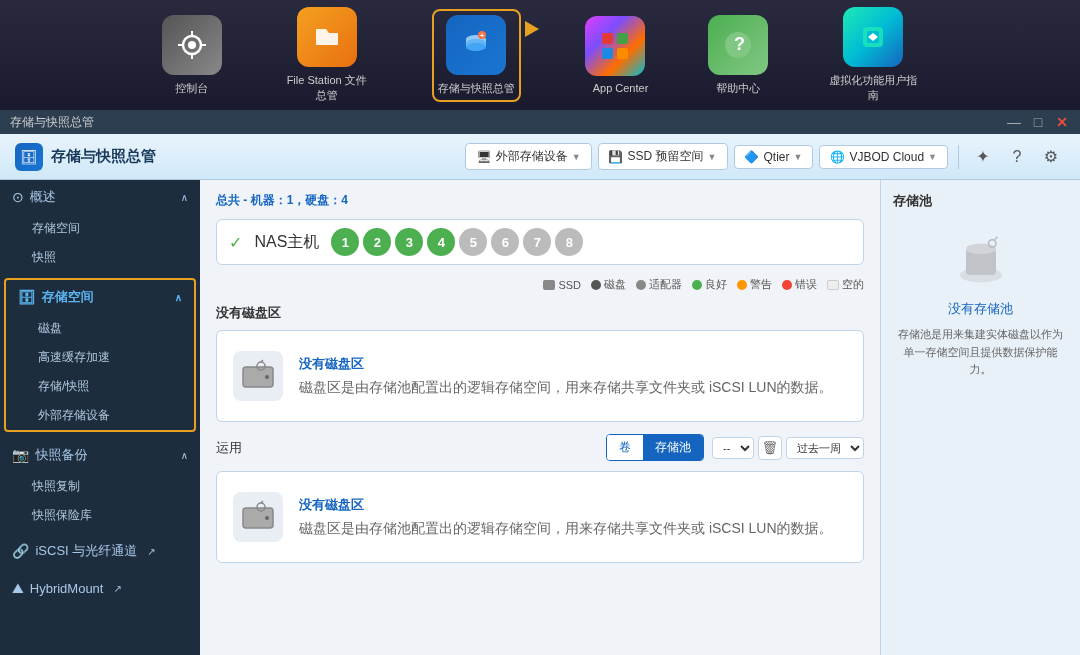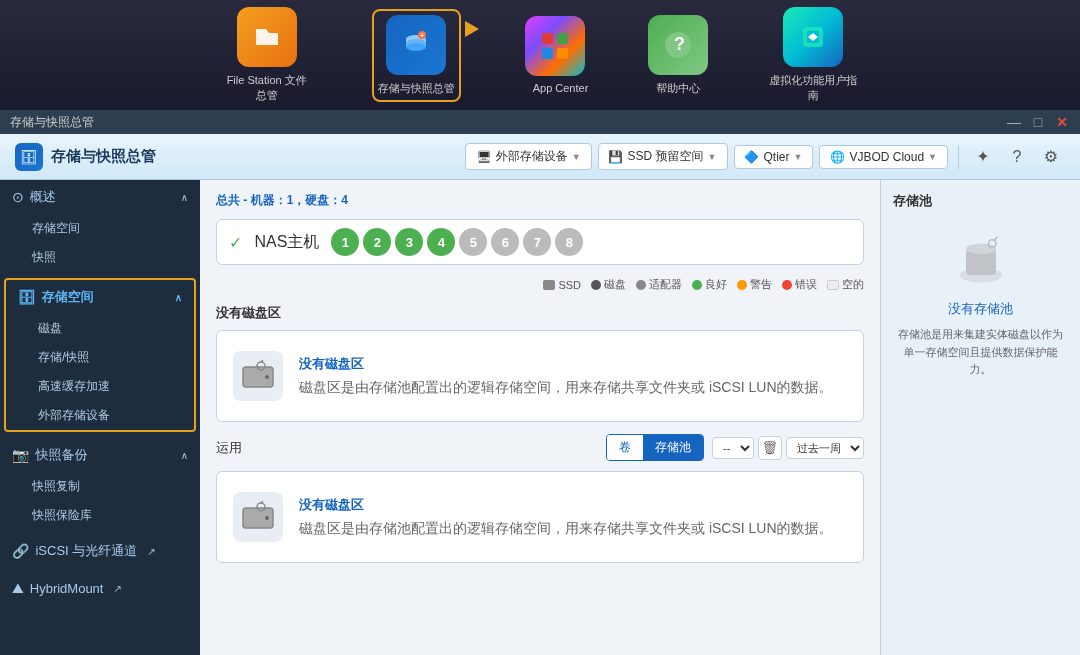--- a/index.html
+++ b/index.html
@@ -364,20 +364,33 @@
       color: #666;
       text-align: center;
       line-height: 1.6;
     }
   </style>
 </head>
 <body>
 
 <div id="taskbar">
 
+<div class="taskbar-item">
+      <div class="icon-box icon-control">
+        <svg width="32" height="32" viewBox="0 0 32 32">
+          <circle cx="16" cy="16" r="9" fill="none" stroke="white" stroke-width="2.5"></circle>
+          <circle cx="16" cy="16" r="4" fill="white"></circle>
+          <line x1="16" y1="2" x2="16" y2="7" stroke="white" stroke-width="2"></line>
+          <line x1="16" y1="25" x2="16" y2="30" stroke="white" stroke-width="2"></line>
+          <line x1="2" y1="16" x2="7" y2="16" stroke="white" stroke-width="2"></line>
+          <line x1="25" y1="16" x2="30" y2="16" stroke="white" stroke-width="2"></line>
+        </svg>
+      </div>
+      <span style="font-size: 11px; color: rgb(204, 204, 204); text-align: center; max-width: 90px;">控制台</span>
+    </div>
     <div class="taskbar-item">
       <div class="icon-box icon-file">
         <svg width="32" height="32" viewBox="0 0 32 32">
           <path d="M5 8 h10 l3 4 h9 v12 H5z" fill="white" opacity="0.9"></path>
         </svg>
       </div>
       <span style="font-size: 11px; color: rgb(204, 204, 204); text-align: center; max-width: 90px;">File Station 文件总管</span>
     </div>
     <div class="taskbar-item active-item">
       <div class="icon-box icon-storage">
@@ -482,22 +495,22 @@
         <div class="sidebar-item-link">快照</div>
       </div>
       <div style="height: 4px;"></div>
       <div class="sidebar-section highlighted">
         <div class="sidebar-header">
           <span style="font-size:14px">🗄</span>
     <span>存储空间</span>
     <span class="chevron">∧</span>
         </div>
         <div class="sidebar-item-link">磁盘</div>
+        <div class="sidebar-item-link">高速缓存加速</div>
         <div class="sidebar-item-link">存储/快照</div>
-        <div class="sidebar-item-link">高速缓存加速</div>
         <div class="sidebar-item-link">外部存储设备</div>
       </div>
       <div style="height: 4px;"></div>
       <div class="sidebar-section">
         <div class="sidebar-header">
           <span style="font-size:14px">📷</span>
     <span>快照备份</span>
     <span class="chevron">∧</span>
         </div>
         <div class="sidebar-item-link">快照复制</div>

